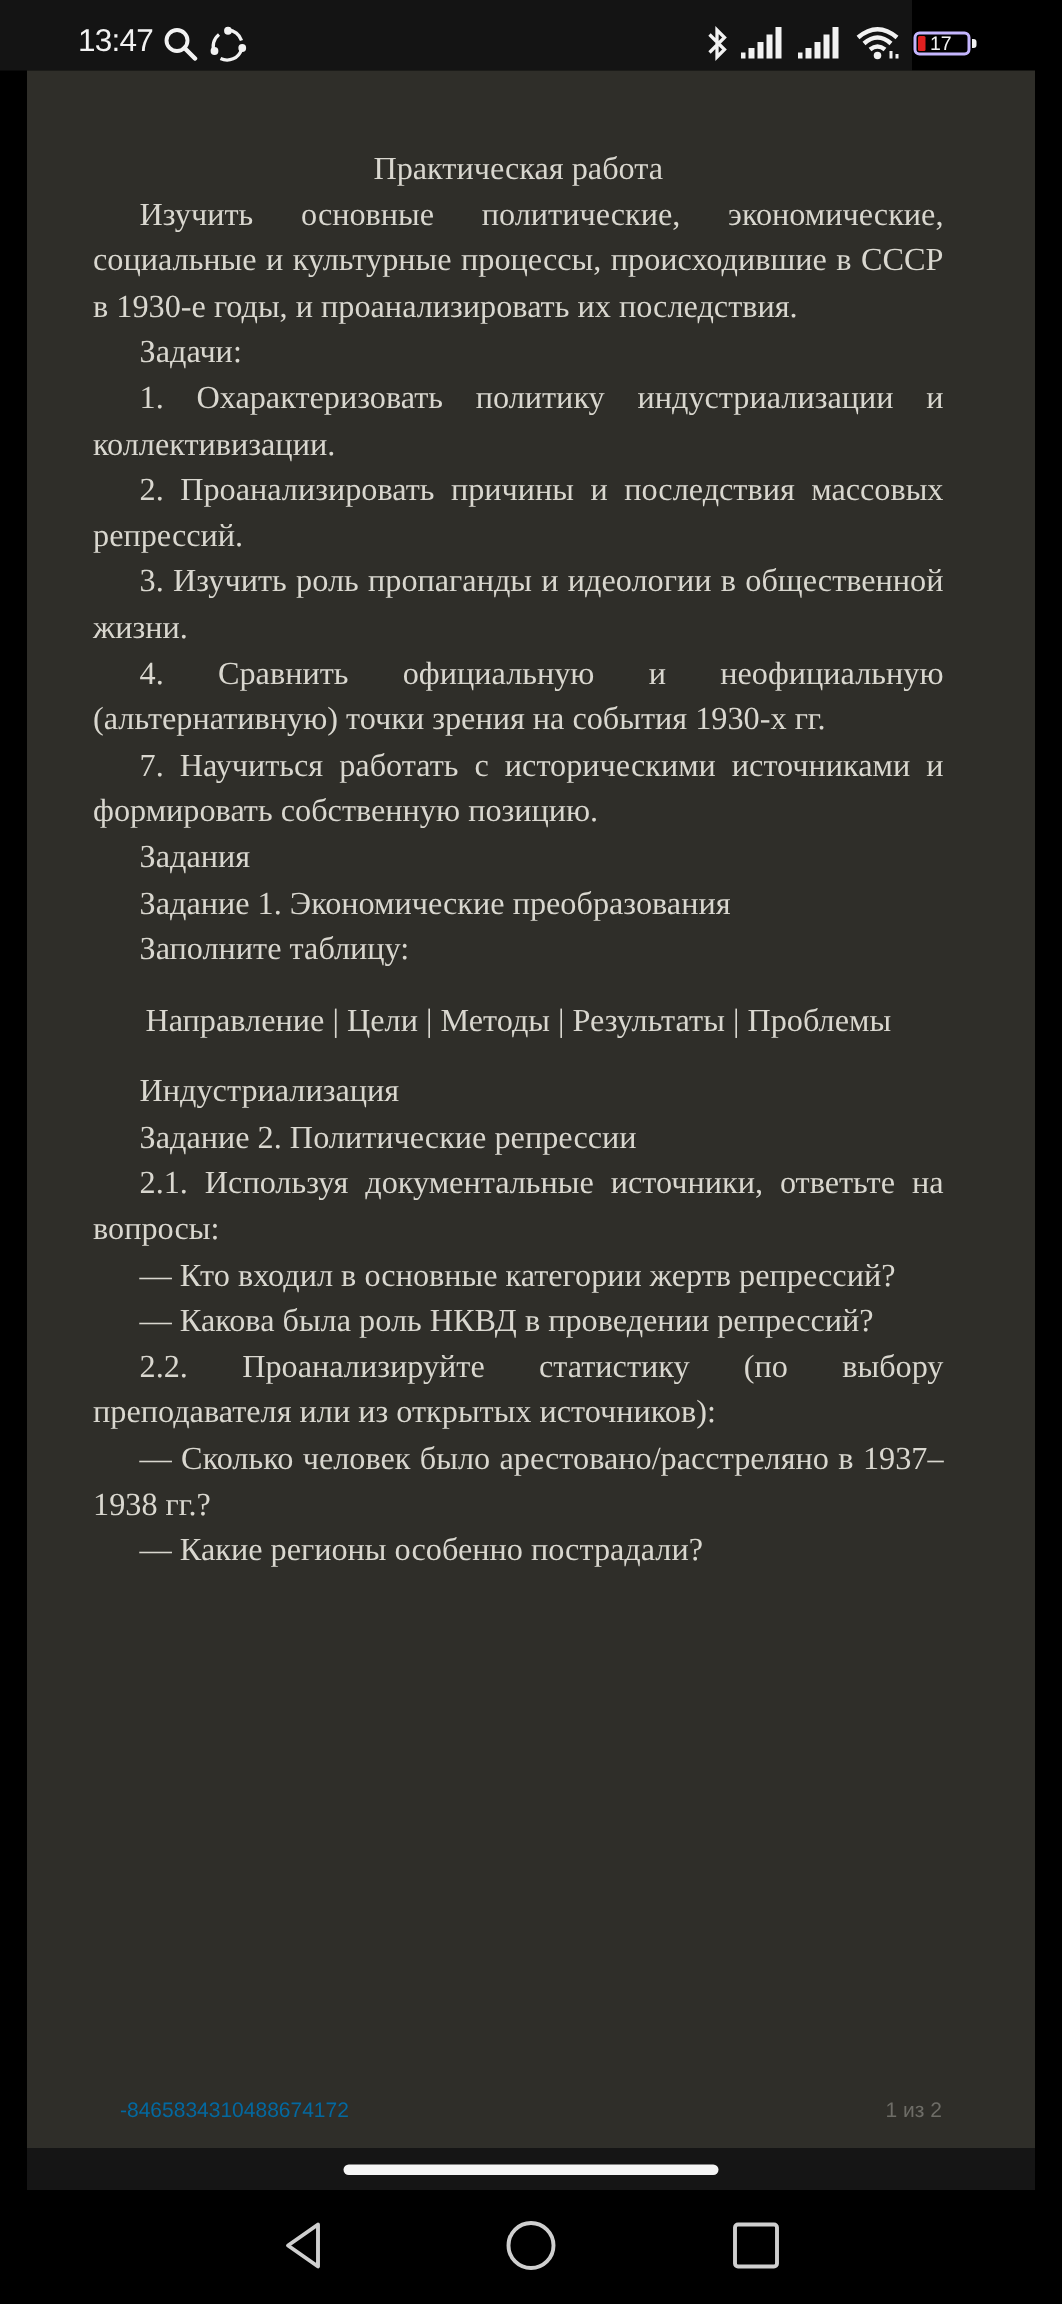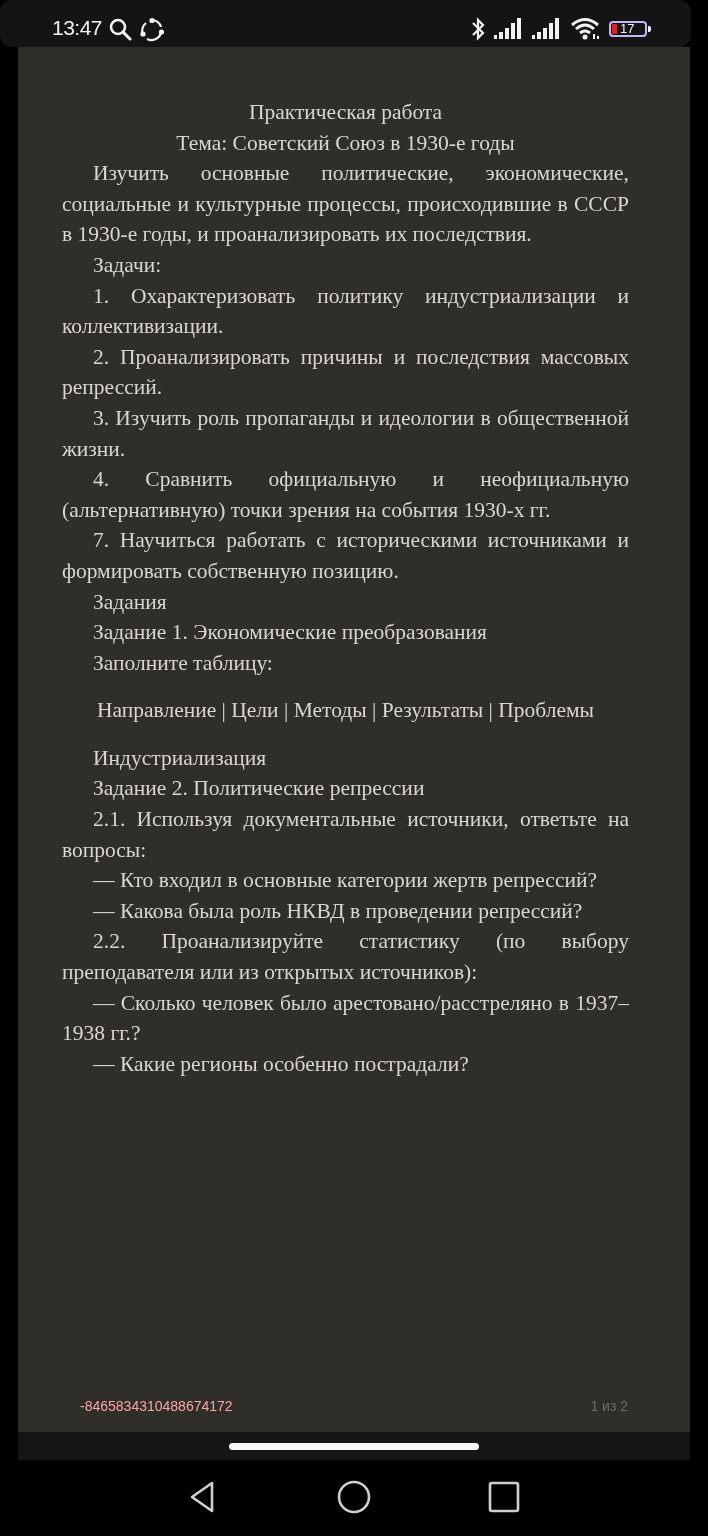--- a/index.html
+++ b/index.html
@@ -1,42 +1,42 @@
 <!DOCTYPE html>
 <html><head>
 <meta charset="utf-8">
 <style>
   html, body { margin: 0; padding: 0; }
   body {
     width: 708px; height: 1536px; background: #000; overflow: hidden;
     position: relative; font-family: "Liberation Sans", sans-serif;
   }
   .status-bar {
-    position: absolute; left: 0; top: 0; width: 691px; height: 47px;
-    background: #141414; color: #fff; border-radius: 12px;
+    position: absolute; left: 0; top: 0; width: 608px; height: 47px;
+    background: #141414; color: #fff;
   }
   .status-time {
     position: absolute; left: 52px; top: 16px; font-size: 21px; font-weight: 400;
     letter-spacing: -0.5px; color: #f2f2f2; font-family: "Liberation Sans", sans-serif;
   }
   .sb-icon { position: absolute; }
   .doc-panel {
     position: absolute; left: 18px; top: 47px; width: 672px; height: 1385px;
     background: #2f2e29;
   }
   .doc-text {
     position: absolute; left: 62px; top: 97px; width: 567px;
     font-family: "Liberation Serif", "DejaVu Serif", serif;
     font-size: 21.5px; line-height: 30.6px; color: #d9d7cf;
   }
   .doc-text p { margin: 0; text-align: justify; text-align-last: left; }
   .doc-text p.indent { text-indent: 31px; }
   .doc-text p.center { text-align: right; text-align-last: center; }
   .doc-footer-id {
-    position: absolute; left: 80px; top: 1398px; font-size: 14px; color: #fca5a5;
+    position: absolute; left: 80px; top: 1398px; font-size: 14px; color: #0369a1;
     font-family: "Liberation Sans", sans-serif;
   }
   .doc-footer-page {
     position: absolute; right: 80px; top: 1398px; font-size: 14px; color: #6e6d67;
     font-family: "Liberation Sans", sans-serif;
   }
   .gesture-bar {
     position: absolute; left: 18px; top: 1432px; width: 672px; height: 28px; background: #151515;
   }
   .home-indicator {
@@ -93,21 +93,20 @@
     <div style="position:absolute;left:1px;top:1px;width:5px;height:10px;background:#e02020;border-radius:1px;"></div>
     <span style="position:absolute;left:9px;top:-2px;font-size:13px;color:#f2f2f2;font-family:'Liberation Sans',sans-serif;">17</span>
     <div style="position:absolute;right:-6px;top:3px;width:3px;height:6px;background:#f2f2f2;border-radius:0 2px 2px 0;"></div>
   </div>
 </div>
 
 <div class="doc-panel"></div>
 
 <div class="doc-text">
   <p class="center">Практическая работа</p>
-  <p class="center">Тема: Советский Союз в 1930-е годы</p>
   <p class="indent">Изучить основные политические, экономические, социальные и культурные процессы, происходившие в СССР в 1930-е годы, и проанализировать их последствия.</p>
   <p class="indent">Задачи:</p>
   <p class="indent">1. Охарактеризовать политику индустриализации и коллективизации.</p>
   <p class="indent">2. Проанализировать причины и последствия массовых репрессий.</p>
   <p class="indent">3. Изучить роль пропаганды и идеологии в общественной жизни.</p>
   <p class="indent">4. Сравнить официальную и неофициальную (альтернативную) точки зрения на события 1930-х гг.</p>
   <p class="indent">7. Научиться работать с историческими источниками и формировать собственную позицию.</p>
   <p class="indent">Задания</p>
   <p class="indent">Задание 1. Экономические преобразования</p>
   <p class="indent">Заполните таблицу:</p>

